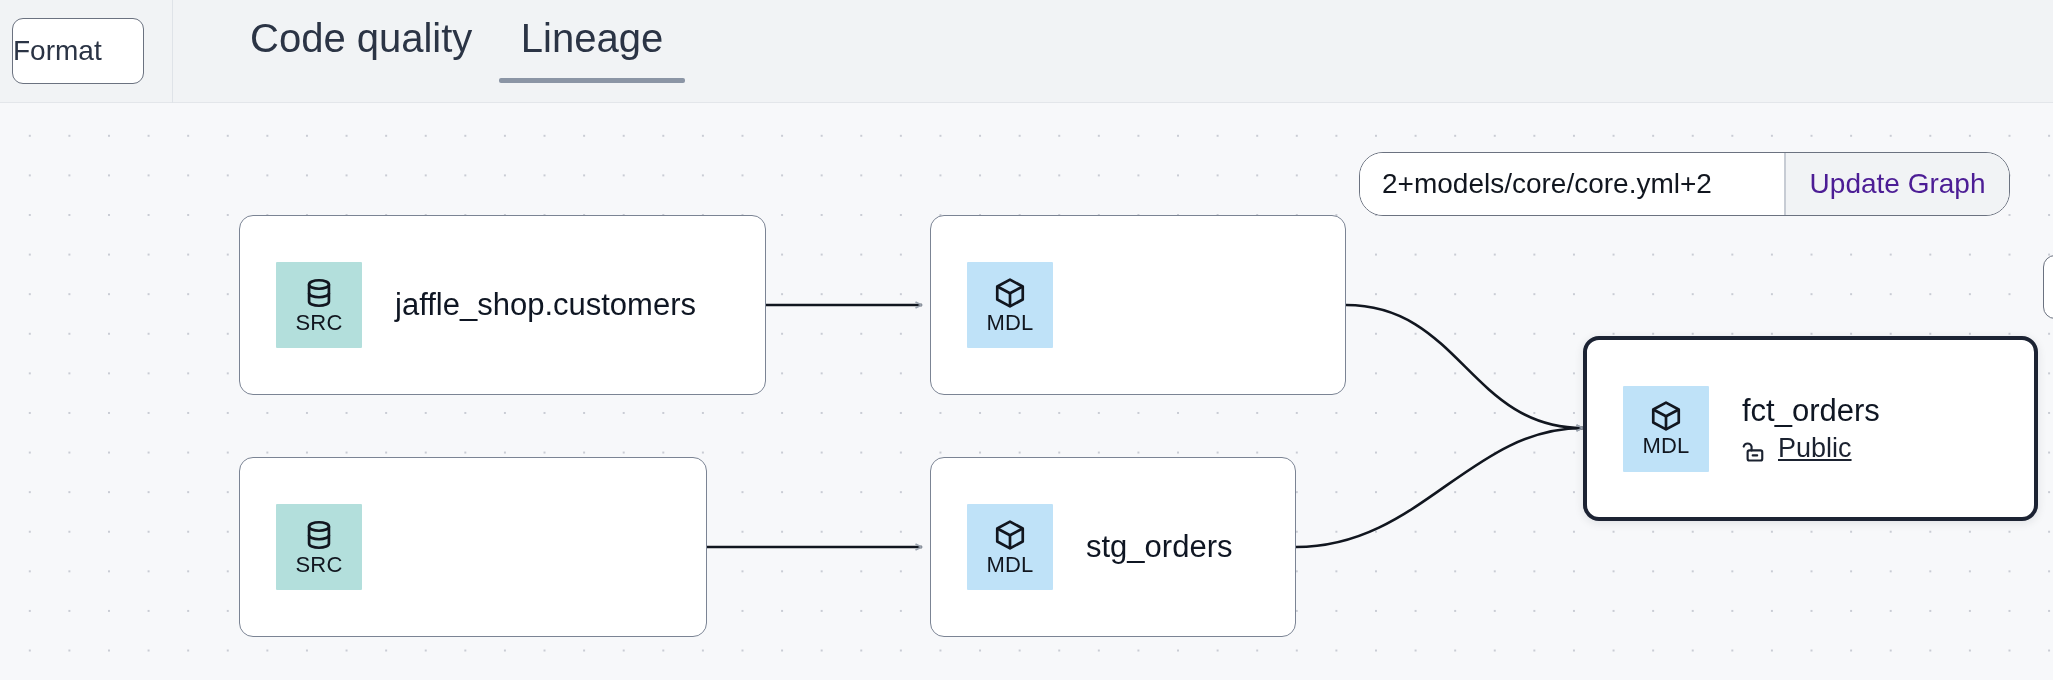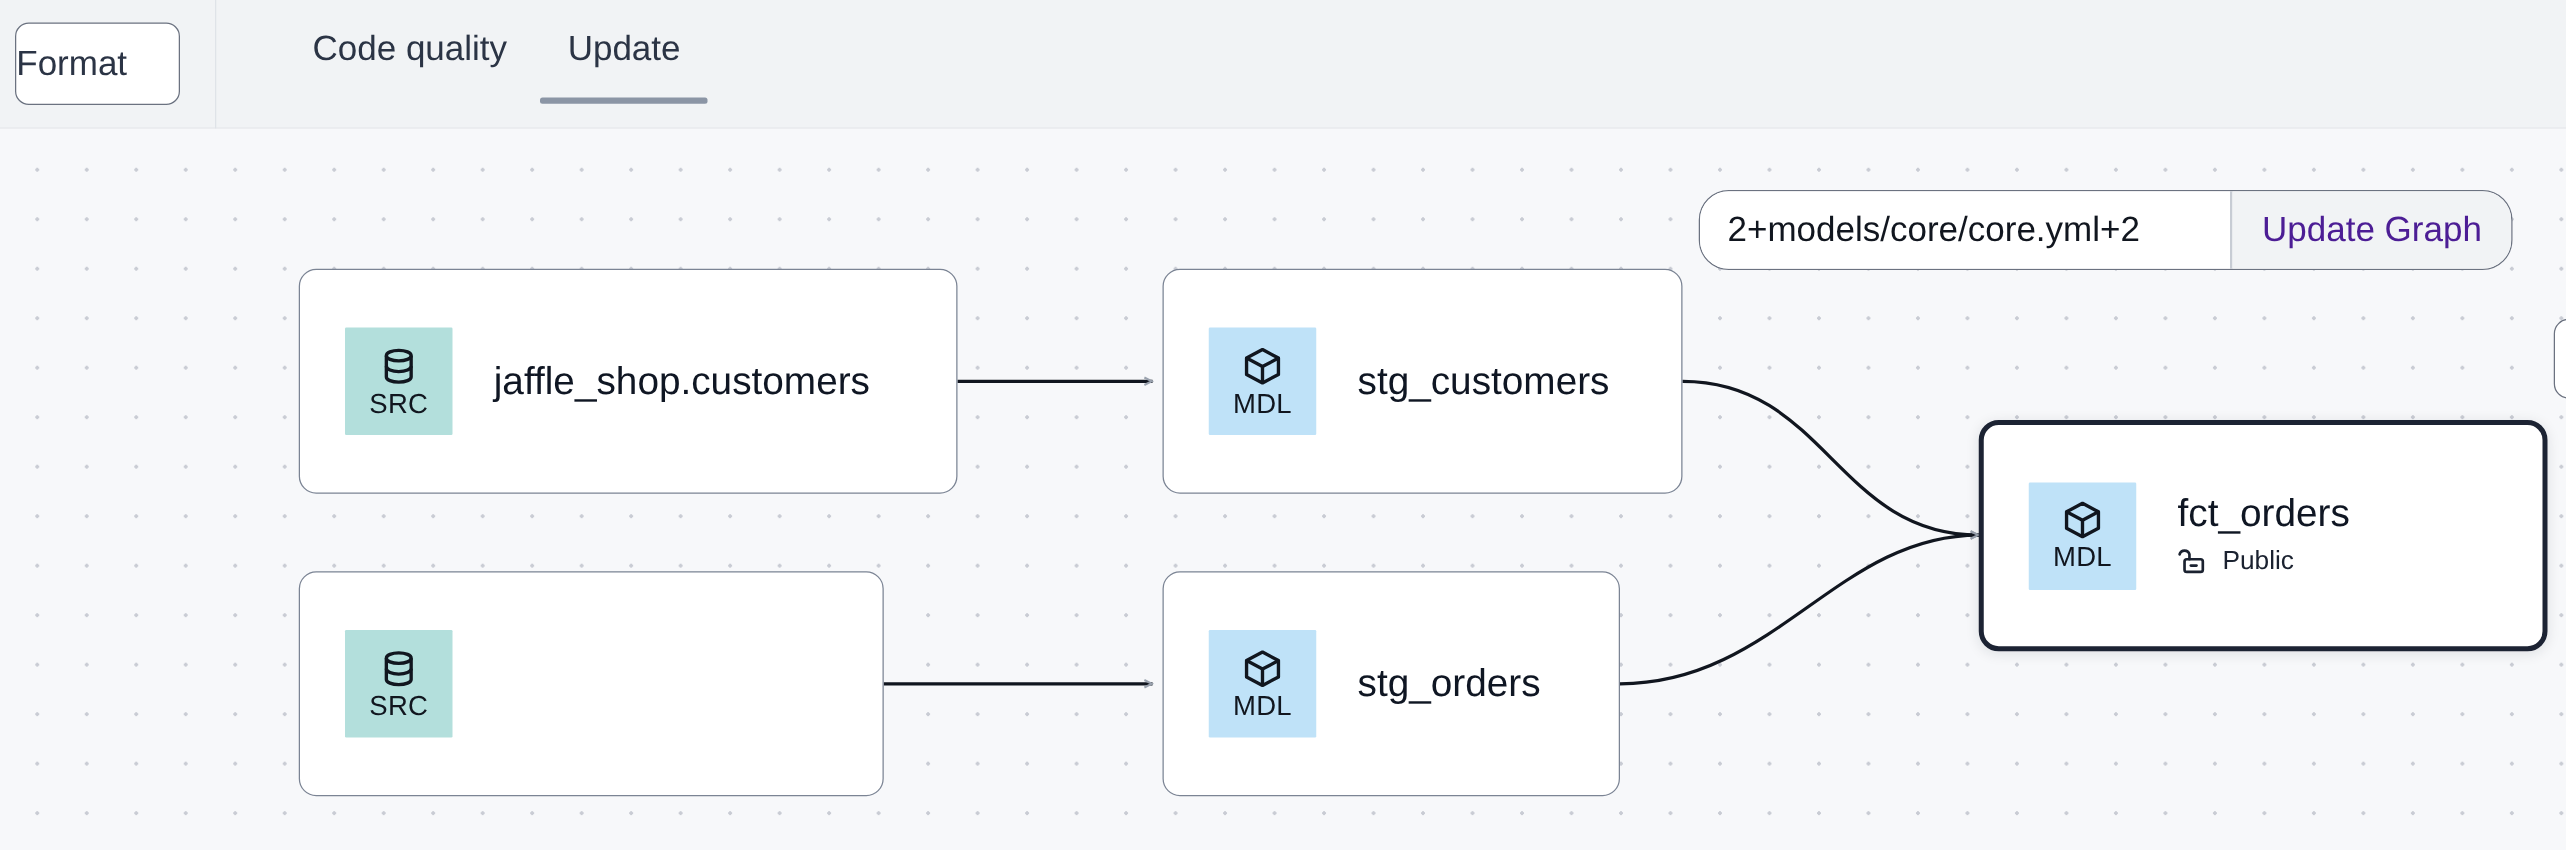--- a/index.html
+++ b/index.html
@@ -33,21 +33,21 @@
     position: absolute; left: 172px; top: 0;
     width: 1.4px; height: 103px;
     background: #dfe3e8;
   }
   .tabs { position: absolute; left: 228px; top: 0; height: 103px; }
   .tab {
     position: relative;
     display: inline-block;
     height: 88px;
     padding: 0 22px;
-    font-size: 28px;
+    font-size: 40px;
     color: #2b3445;
     line-height: 77px;
     cursor: pointer;
   }
   .tab.active .tab-underline {
     position: absolute; left: 0; right: 0; bottom: 5px;
     height: 5px;
     background: #8b95a5;
     border-radius: 2px;
   }
@@ -96,24 +96,25 @@
     line-height: 24px;
   }
   .node-body { margin-left: 33px; }
   .node-title {
     font-size: 31px;
     color: #0f1623;
     white-space: nowrap;
     line-height: 38px;
   }
   .node-sub {
-    display: flex; align-items: center; gap: 9px;
-    font-size: 21px; color: #1b2230;
+    display: flex; align-items: flex-end; gap: 9px;
+    font-size: 27px; color: #1b2230;
     margin-top: 2px;
     line-height: 33px;
+    text-decoration: underline;
   }
   .node-sub svg { display: block; flex: 0 0 auto; }
 
   
   .selector {
     position: absolute;
     display: flex;
     border: 1.8px solid #6b7280;
     border-radius: 24px;
     overflow: hidden;
@@ -157,21 +158,21 @@
   <div class="toolbar">
     <div class="format-btn">Format</div>
 
     <div class="toolbar-divider"></div>
 
     <div class="tabs">
       <div class="tab">
         <span>Code quality</span>
       </div>
       <div class="tab active">
-        <span>Update</span>
+        <span>Lineage</span>
         <span class="tab-underline"></span>
       </div>
     </div>
   </div>
 
   <div class="canvas">
 
     <svg class="edges" viewBox="0 0 2053 577" width="2053" height="577">
       <defs>
         <marker id="arrowhead" markerWidth="9" markerHeight="9" refX="7.5" refY="4" orient="auto" markerUnits="userSpaceOnUse">
@@ -214,23 +215,20 @@
     </div>
 
     <div class="node" style="left:930px; top:112px; width:416px; height:180px;">
       <div class="badge mdl">
         <svg width="34" height="34" viewBox="0 0 24 24" fill="none" stroke="#11161f" stroke-width="1.9" stroke-linejoin="round">
           <path d="M12 2.6 21 7.4v9.2L12 21.4 3 16.6V7.4z"></path>
           <path d="M3 7.4 12 12.2 21 7.4"></path>
           <path d="M12 12.2V21.4"></path>
         </svg>
         <span class="badge-text">MDL</span>
-      </div>
-      <div class="node-body">
-        <div class="node-title">stg_customers</div>
       </div>
     </div>
 
     <div class="node" style="left:930px; top:354px; width:366px; height:180px;">
       <div class="badge mdl">
         <svg width="34" height="34" viewBox="0 0 24 24" fill="none" stroke="#11161f" stroke-width="1.9" stroke-linejoin="round">
           <path d="M12 2.6 21 7.4v9.2L12 21.4 3 16.6V7.4z"></path>
           <path d="M3 7.4 12 12.2 21 7.4"></path>
           <path d="M12 12.2V21.4"></path>
         </svg>

